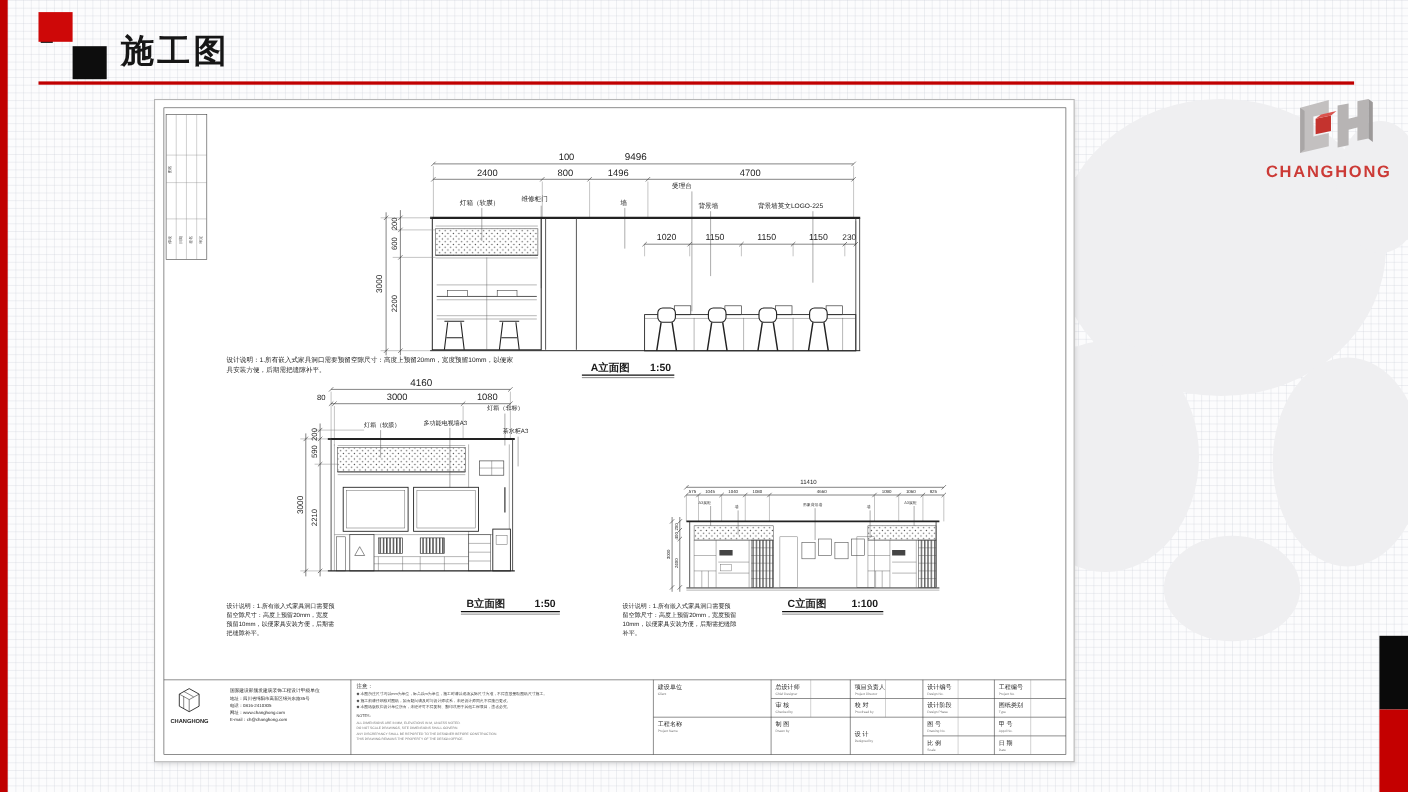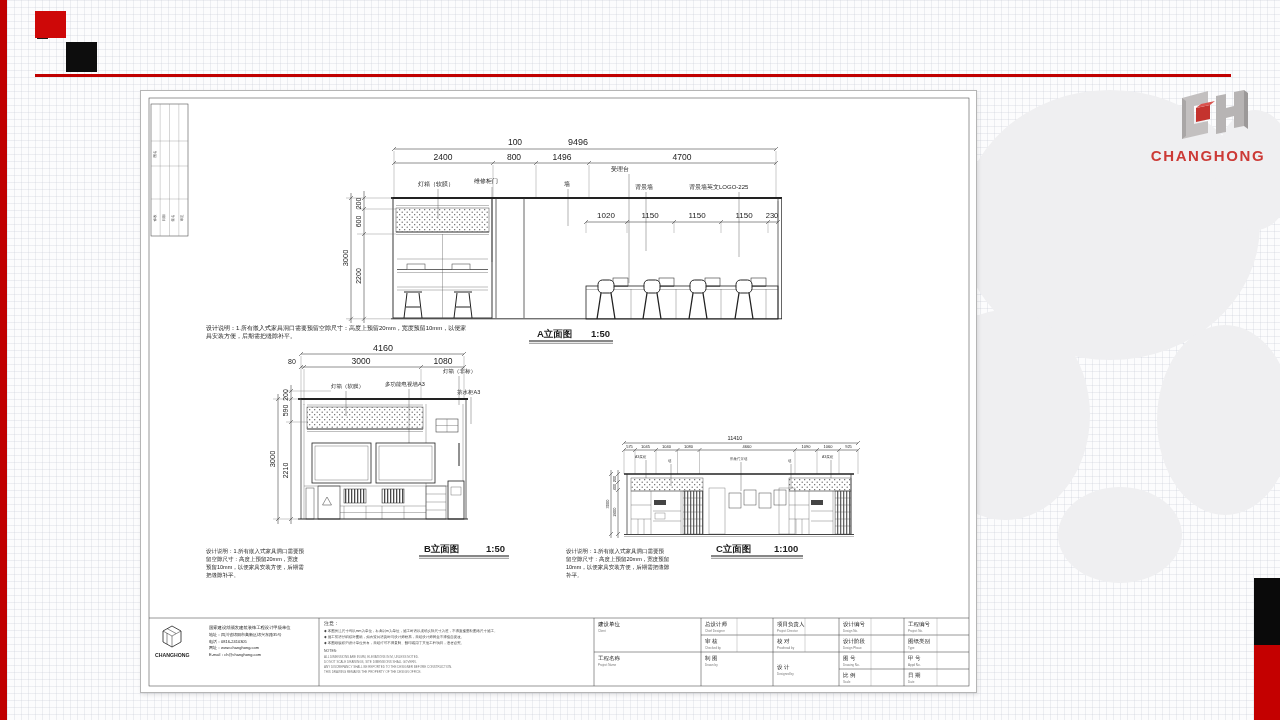--- a/index.html
+++ b/index.html
@@ -60,20 +60,21 @@
       <ellipse cx="1120" cy="535" rx="62" ry="48"></ellipse>
       <ellipse cx="1255" cy="170" rx="40" ry="60"></ellipse>
     </g>
   </svg>
 
   <div class="left-bar"></div>
 
   <div class="sq-black-sm"></div>
   <div class="sq-red"></div>
   <div class="sq-black"></div>
+  <h1 class="page-title">施工图</h1>
   <div class="rule"></div>
 
   <div class="brand">
     <svg width="96" height="54" viewBox="0 0 96 54">
       <path d="M22 10 L48 3 L48 15 L34 18 L34 36 L48 33 L48 45 L22 51 Z" fill="#c3c0c0"></path>
       <path d="M22 10 L26 13 L26 48 L22 51 Z" fill="#a9a6a6"></path>
       <polygon points="36,20 50,17 50,31 36,34" fill="#c4332e"></polygon>
       <polygon points="36,20 41,16 55,13 50,17" fill="#d9534e"></polygon>
       <path d="M56 8 L66 6 L66 20 L74 18 L74 4 L84 2 L84 38 L74 40 L74 28 L66 30 L66 44 L56 46 Z" fill="#b7b4b4"></path>
       <path d="M84 2 L88 5 L88 41 L84 38 Z" fill="#9c9999"></path>

